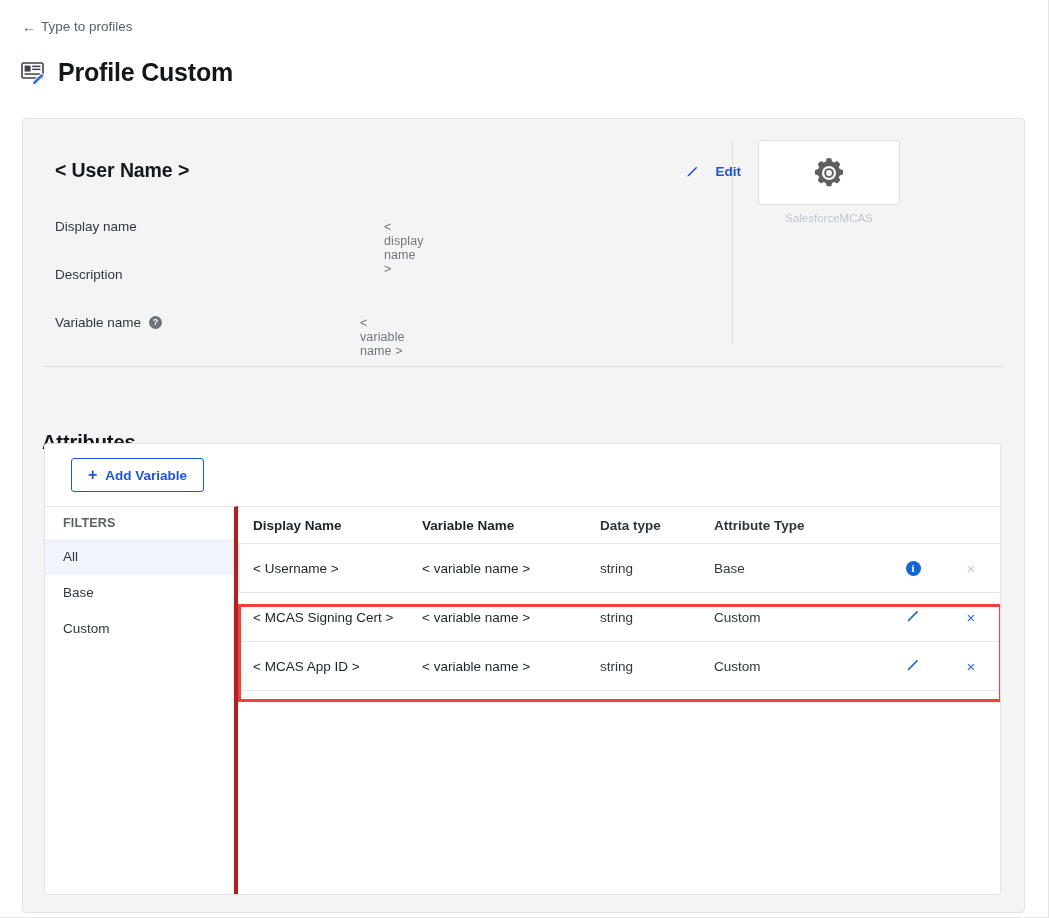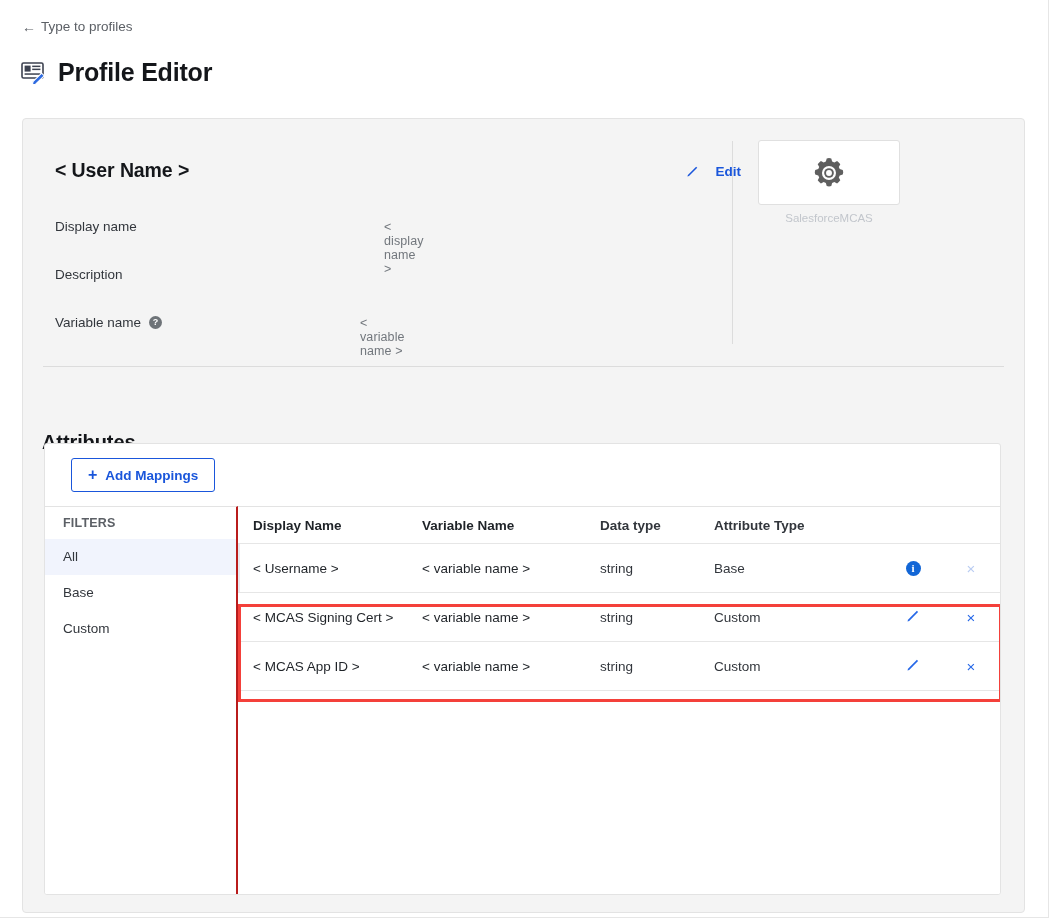--- a/index.html
+++ b/index.html
@@ -127,21 +127,21 @@
     font-family: "Liberation Sans", sans-serif;
     cursor: pointer; white-space: nowrap;
   }
   .plus-glyph { font-size: 16px; font-weight: bold; line-height: 1; }
 
   
   .filters {
     position: absolute; left: 0; top: 62px;
     width: 193px; height: 390px;
     border-top: 1px solid #e3e3e3;
-    border-right: 2px solid #b91c1c;
+    border-right: 4px solid #b91c1c;
     background: #ffffff;
   }
   .filters-head {
     height: 32px; line-height: 32px; padding-left: 18px;
     font-size: 12.5px; font-weight: bold; color: #5c6066;
     letter-spacing: 0.2px;
   }
   .filter-item {
     height: 36px; line-height: 36px; padding-left: 18px;
     font-size: 13.5px; color: #32363c; cursor: pointer;
@@ -209,21 +209,21 @@
 
   <div class="title-row">
     <svg class="title-icon" viewBox="0 0 28 28">
       <rect x="2" y="4" width="21" height="15" rx="1.5" fill="none" stroke="#3d4250" stroke-width="1.6"></rect>
       <rect x="4.6" y="6.6" width="6" height="6" fill="#3d4250"></rect>
       <rect x="12.2" y="6.6" width="8.2" height="1.5" fill="#3d4250"></rect>
       <rect x="12.2" y="9.6" width="8.2" height="1.5" fill="#3d4250"></rect>
       <rect x="4.6" y="14.3" width="15.8" height="1.5" fill="#3d4250"></rect>
       <path d="M13 22.6 L21.6 14.2 L24.2 16.8 L15.6 25.2 L12.4 25.8 Z" fill="#2d6ae0" stroke="#ffffff" stroke-width="1.1"></path>
     </svg>
-    <span class="page-title">Profile Editor</span>
+    <span class="page-title">Profile Custom</span>
   </div>
 
   <div class="outer-card">
 
     <div class="profile">
       <div class="user-name">&lt; User Name &gt;</div>
 
       <div class="edit-btn">
         <svg class="pencil" viewBox="0 0 14 14">
           <path d="M1.5 12.5 L3.2 11.9 L12.1 3 L10.9 1.8 L2 10.7 Z" fill="#1a56db"></path>
@@ -264,21 +264,21 @@
 
     <div class="hdivider"></div>
 
     <div class="attributes-title">Attributes</div>
 
     <div class="attr-card">
 
       <div class="toolbar">
         <button class="btn">
           <span class="plus-glyph">+</span>
-          <span>Add Mappings</span>
+          <span>Add Variable</span>
         </button>
       </div>
 
       <div class="filters">
         <div class="filters-head">FILTERS</div>
         <div class="filter-item active">All</div>
         <div class="filter-item">Base</div>
         <div class="filter-item">Custom</div>
       </div>
 

